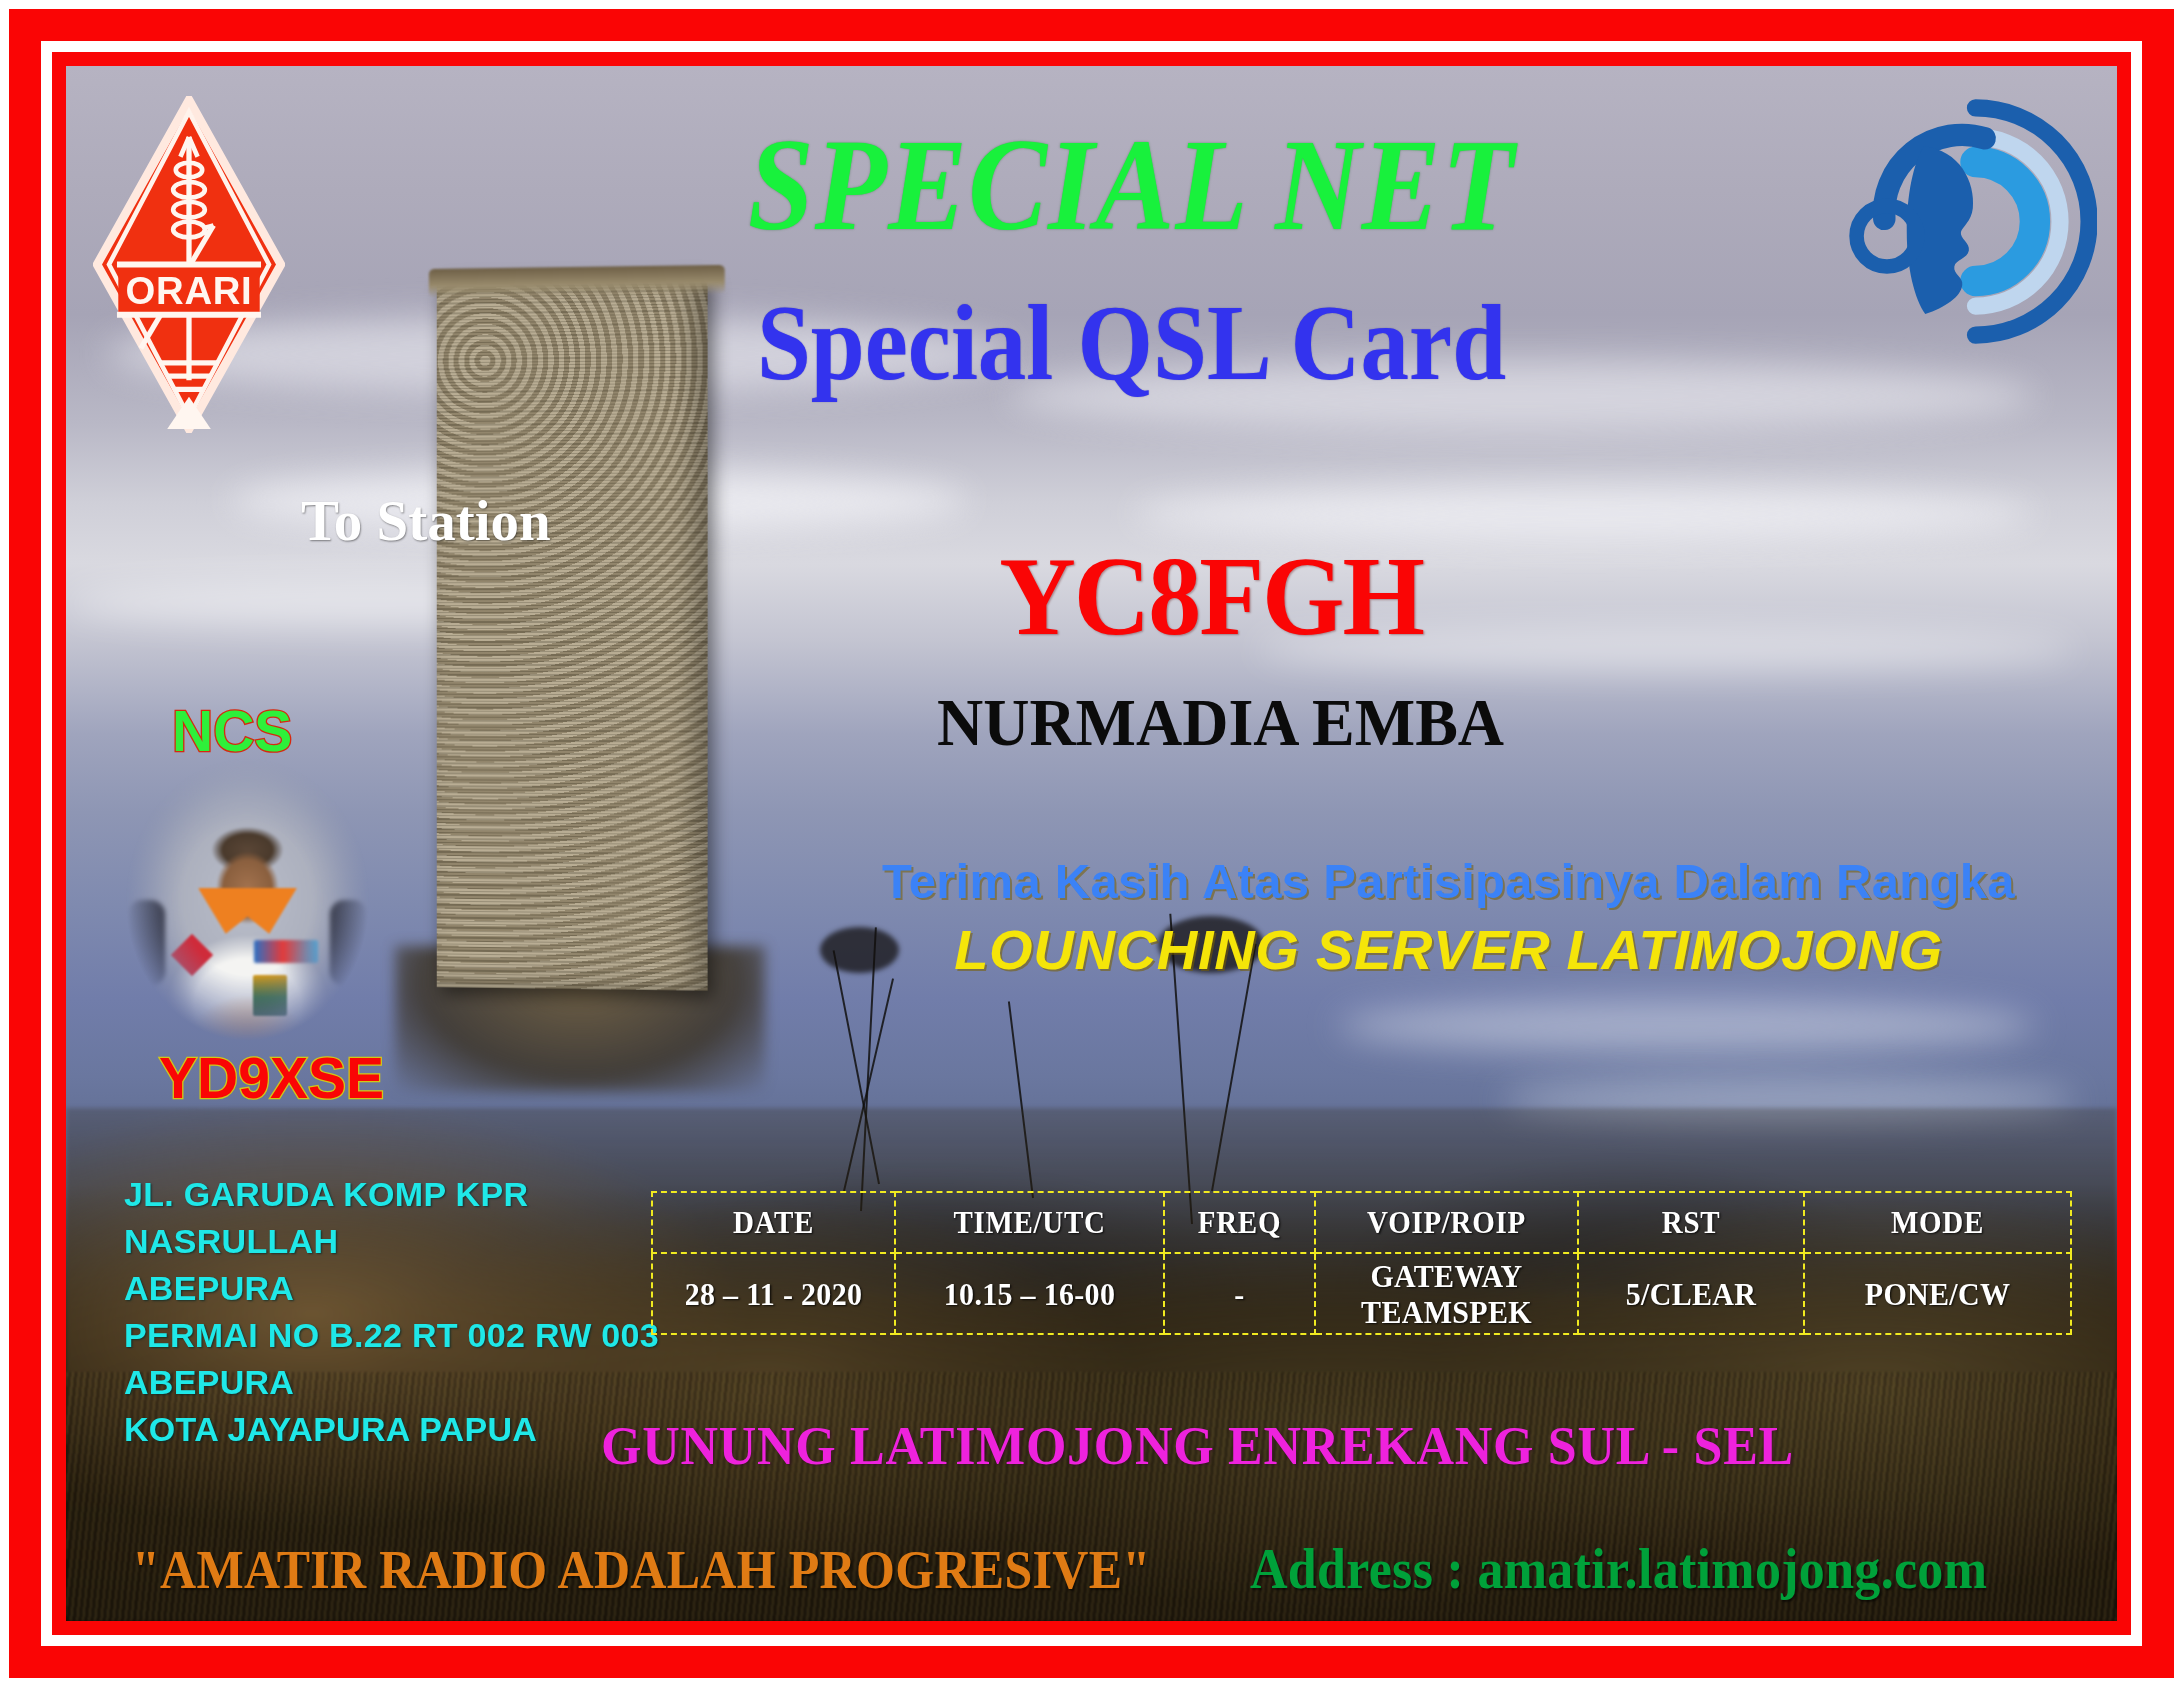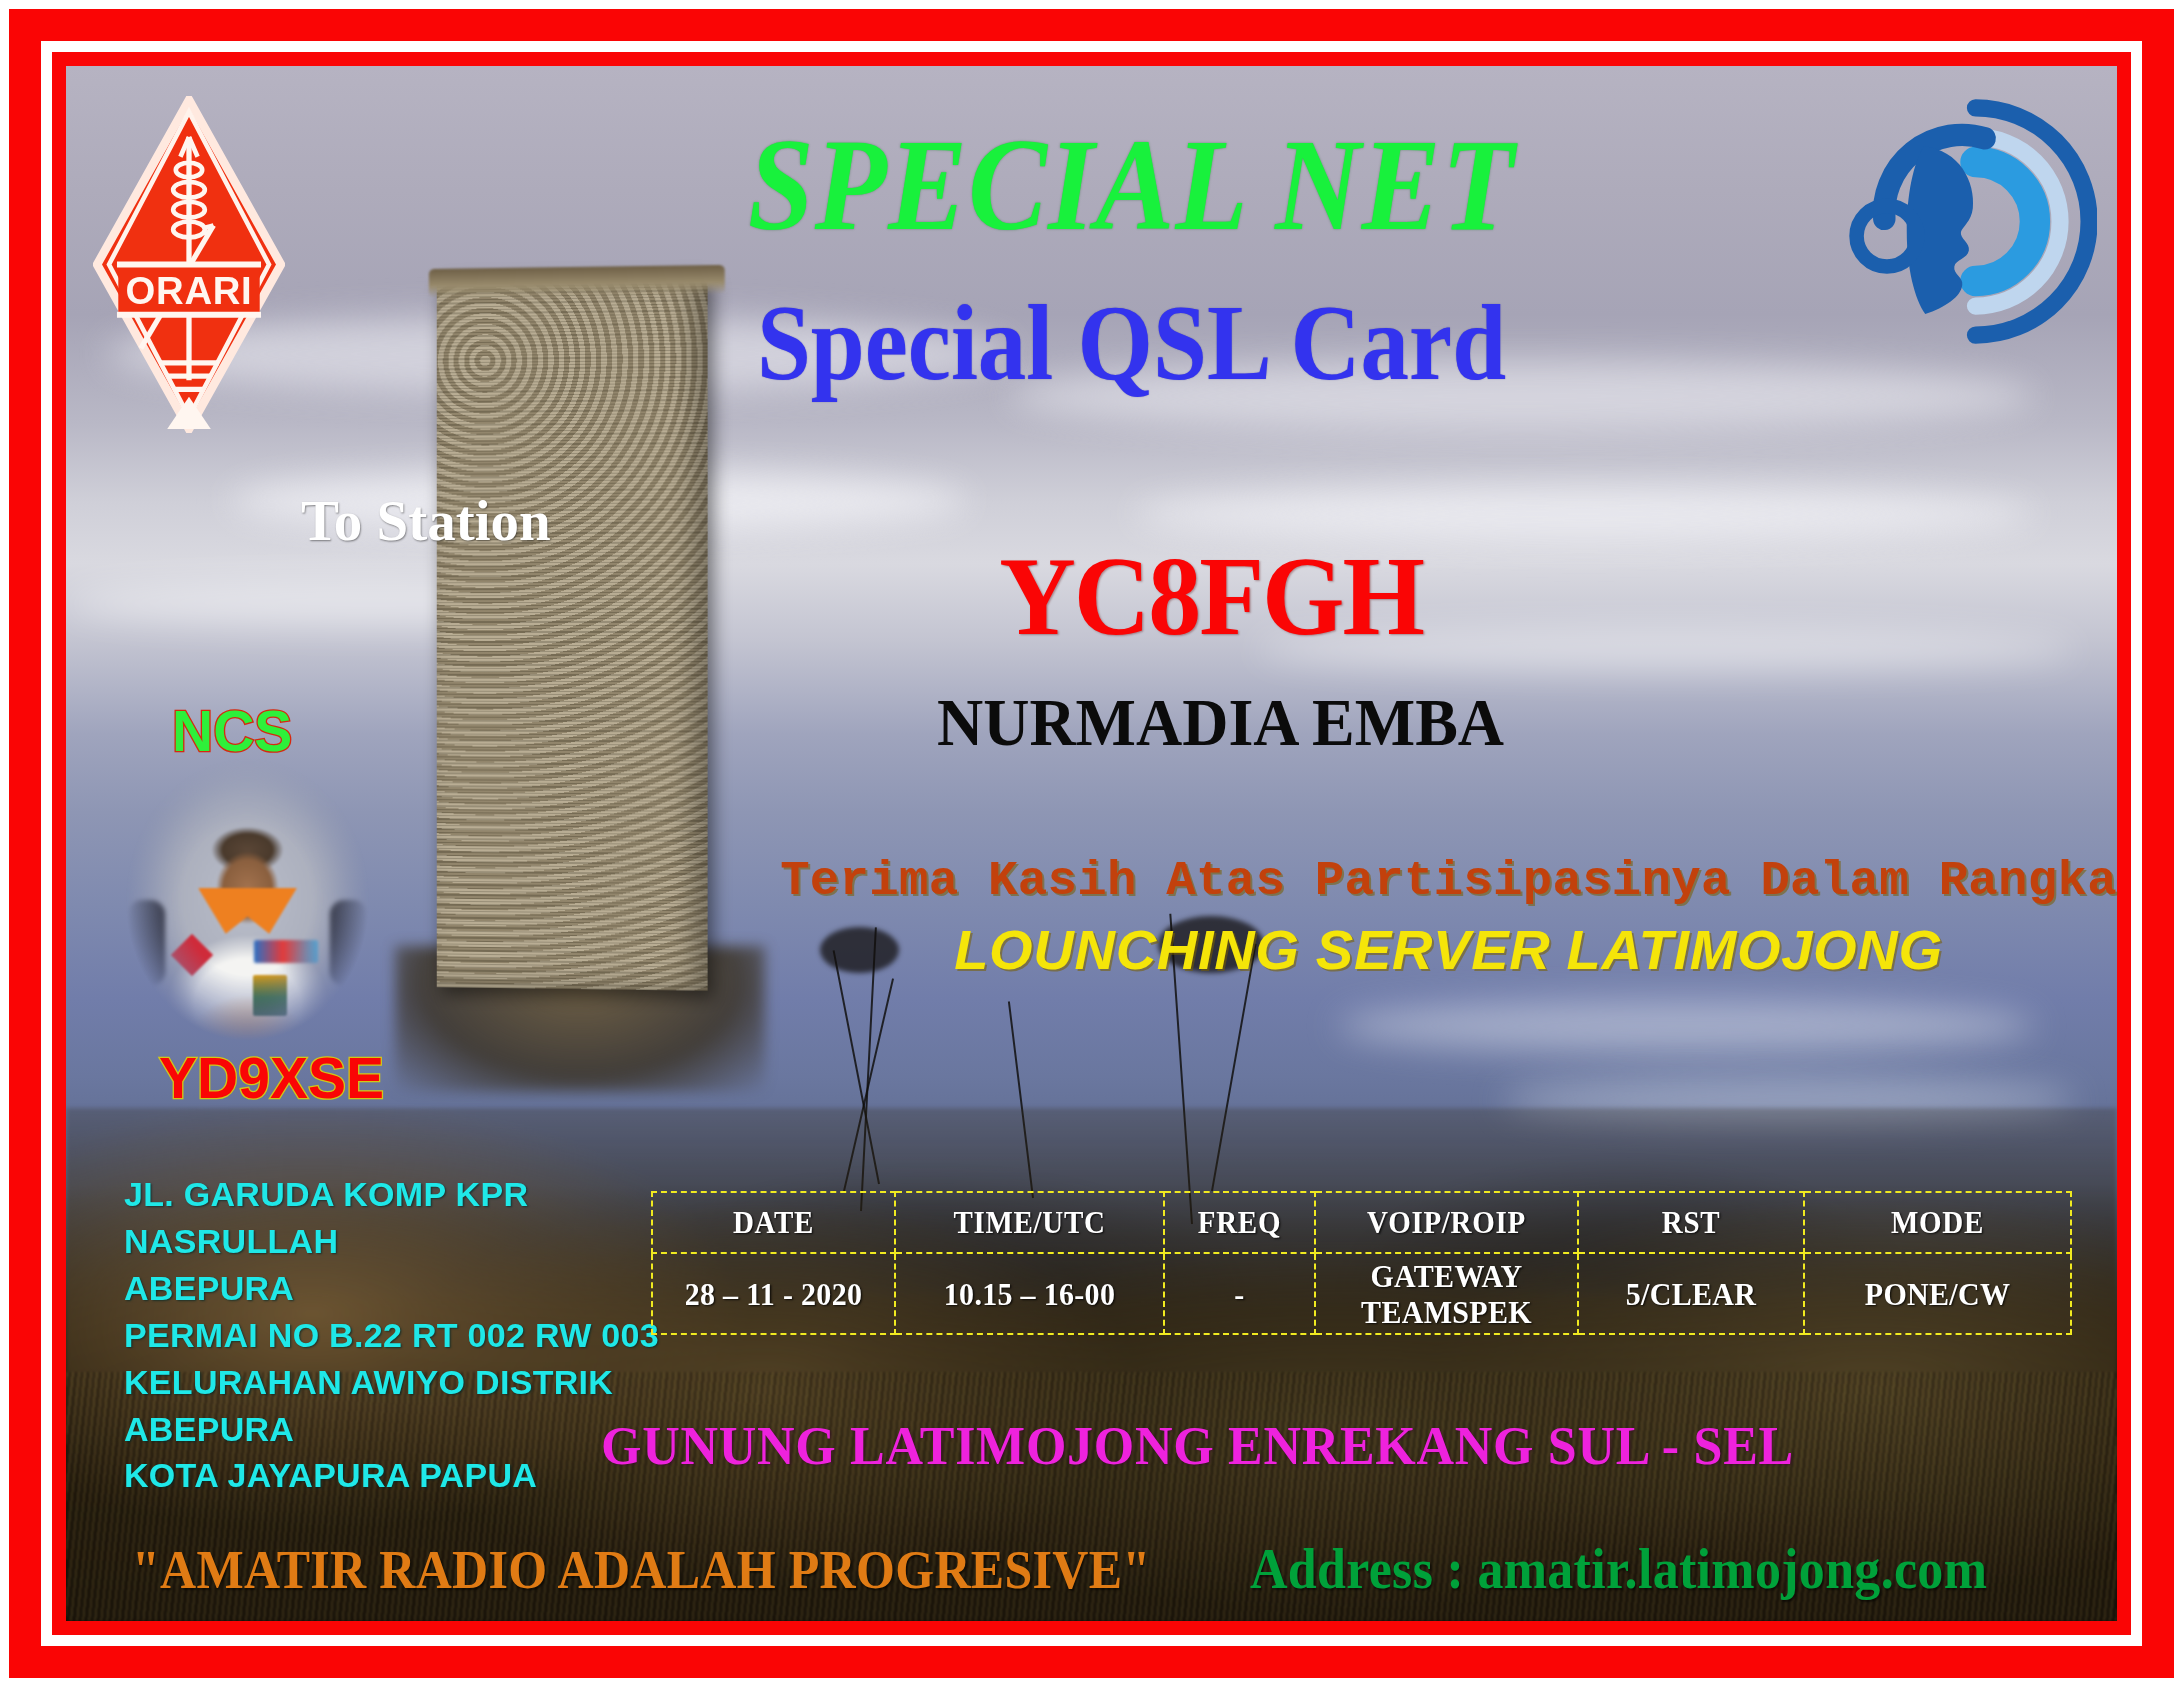--- a/index.html
+++ b/index.html
@@ -163,22 +163,22 @@
   }
   .t-name{
     position:absolute;left:741px;top:625px;width:827px;text-align:center;
     font-weight:bold;font-size:64px;line-height:1;color:#0b0b0b;
     font-family:"Liberation Serif",serif;
     transform:scaleY(1.05);
   }
 
   
   .yblock{position:absolute;left:701px;top:791px;width:1363px;text-align:center;}
-  .y1{font-family:Liberation Mono, monospace;font-weight:bold;font-size:49px;
-      color:#c2410c;line-height:1.0;letter-spacing:0.3px;
+  .y1{font-family:Liberation Sans, sans-serif;font-weight:bold;font-size:49px;
+      color:#3b82f6;line-height:1.0;letter-spacing:0.3px;
       text-shadow:2px 2px 0 rgba(120,95,0,.55);}
   .y2{font-family:"Liberation Sans",sans-serif;font-weight:bold;font-style:italic;
       font-size:56px;color:#f5e509;line-height:1.0;margin-top:16px;letter-spacing:0.7px;
       text-shadow:2px 2px 0 rgba(120,95,0,.55);}
   .y3{font-family:"Liberation Sans",sans-serif;font-weight:bold;font-size:49px;
       color:#f5e509;line-height:1.0;margin-top:16px;letter-spacing:0.7px;
       text-shadow:2px 2px 0 rgba(120,95,0,.55);}
 
   
   .ncs-label{
@@ -397,21 +397,20 @@
       <div class="badge"></div>
       <div class="lanyard"></div>
     </div>
     <div class="yd9-label">YD9XSE</div>
 
     <div class="addr">
       <div>JL. GARUDA KOMP KPR</div>
       <div>NASRULLAH</div>
       <div>ABEPURA</div>
       <div>PERMAI NO B.22 RT 002 RW 003</div>
-      <div>KELURAHAN AWIYO DISTRIK</div>
       <div>ABEPURA</div>
       <div>KOTA JAYAPURA PAPUA</div>
     </div>
 
     <table class="qso">
       <thead>
         <tr>
           <th class="c-date">DATE</th>
           <th class="c-time">TIME/UTC</th>
           <th class="c-freq">FREQ</th>

